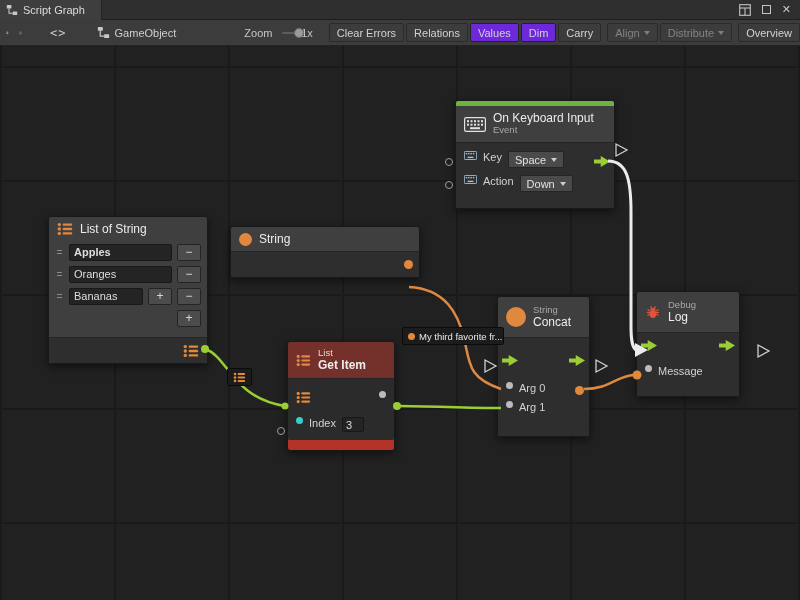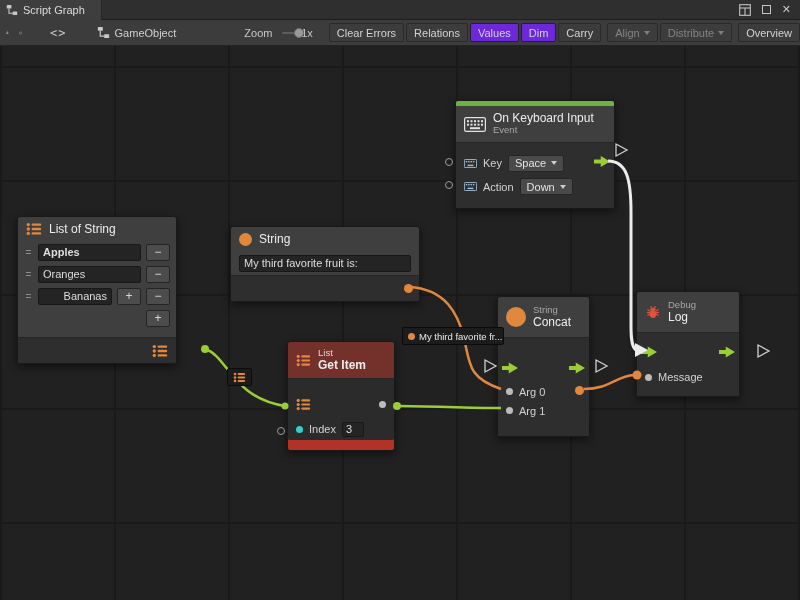--- a/index.html
+++ b/index.html
@@ -22,21 +22,21 @@
 .caret{width:0;height:0;border-left:3.5px solid transparent;border-right:3.5px solid transparent;border-top:4px solid #bdbdbd;display:inline-block}
 .tb-btn.disabled .caret{border-top-color:#7e7e7e}
 .canvas{position:absolute;top:46px;left:0;width:800px;height:554px;background:#212121;background-image:linear-gradient(to right,#1a1a1a 2px,transparent 2px),linear-gradient(to bottom,#1a1a1a 2px,transparent 2px);background-size:114px 114px;background-position:0 20px;overflow:hidden}
 .node{position:absolute;background:#3f3f3f;border:1px solid #191919;border-radius:3px;box-shadow:0 3px 9px rgba(0,0,0,.5)}
 .node-header{display:flex;align-items:center;gap:7px;padding:4px 8px;border-radius:3px 3px 0 0}
 .hcol{display:flex;flex-direction:column;justify-content:center;line-height:1.15}
 .n-title{color:#ececec;font-size:12px}
 .n-title.bold{font-weight:bold}
 .n-sub{color:#a8a8a8;font-size:9.5px}
 .node-body{background:#2e2e2e;border-top:1px solid #252525;border-radius:0 0 3px 3px}
-.prow{display:flex;align-items:center;gap:6px;padding:0 8px}
+.prow{display:flex;gap:6px;padding:0 8px}
 .plabel{color:#d2d2d2;font-size:11px}
 .field{background:#242424;border:1px solid #181818;border-radius:2px;color:#dedede;font-size:11px;height:17px;padding:0 4px;font-family:inherit;outline:none}
 .lrow{display:flex;align-items:center;gap:5px;padding:0 6px;height:22px}
 .handle{color:#8d8d8d;font-size:10px;width:9px;text-align:center}
 .sq-btn{width:24px;height:17px;display:flex;align-items:center;justify-content:center;background:#4c4c4c;border:1px solid #242424;border-radius:2px;color:#d8d8d8;font-size:12px;line-height:1;font-family:inherit}
 .port-strip{background:#2e2e2e;border-top:1px solid #252525;display:flex;align-items:center;border-radius:0 0 3px 3px}
 .dot{border-radius:50%;flex:none}
 .dot-gray{width:7px;height:7px;background:#bcbcbc}
 .dot-cyan{width:7px;height:7px;background:#35D0CA}
 .dot-orange{width:9px;height:9px;background:#E0883E}
@@ -179,61 +179,58 @@
   </button>
   <button class="tb-btn disabled">
     <span>Distribute</span>
     <span class="caret"></span>
   </button>
   <button class="tb-btn" style="margin-left:6px">Overview</button>
 </div>
 
 <div class="canvas">
 
-  <div class="node" style="left:17px;top:170px;width:160px">
+  <div class="node" style="left:48px;top:170px;width:160px">
     <div class="node-header" style="height:24px">
       <svg width="16" height="14">
           <use href="#sym-list"></use>
         </svg>
       <span class="n-title">List of String</span>
     </div>
     <div class="lrow">
       <span class="handle">=</span>
       <input class="field" style="flex: 1 1 0%; min-width: 0px; font-weight: bold;" readonly="" value="Apples">
       <button class="sq-btn">−</button>
     </div>
     <div class="lrow">
       <span class="handle">=</span>
       <input class="field" style="flex: 1 1 0%; min-width: 0px;" readonly="" value="Oranges">
       <button class="sq-btn">−</button>
     </div>
     <div class="lrow">
       <span class="handle">=</span>
-      <input class="field" style="flex: 1 1 0%; min-width: 0px; text-align: right;" readonly="" value="Bananas">
+      <input class="field" style="flex: 1 1 0%; min-width: 0px;" readonly="" value="Bananas">
       <button class="sq-btn" hidden="">+</button>
       <button class="sq-btn">−</button>
     </div>
     <div class="lrow" style="justify-content:flex-end">
       <button class="sq-btn">+</button>
     </div>
     <div class="spacer"></div>
     <div class="port-strip" style="height:26px;justify-content:flex-end;padding-right:8px">
       <svg width="16" height="14">
           <use href="#sym-list"></use>
         </svg>
     </div>
   </div>
 
   <div class="node" style="left:230px;top:180px;width:190px">
     <div class="node-header" style="height:24px">
       <span class="circle-ic" style="width:13px;height:13px"></span>
       <span class="n-title">String</span>
-    </div>
-    <div style="height:24px;display:flex;align-items:center;padding:0 8px">
-      <input class="field" style="flex: 1 1 0%; min-width: 0px;" readonly="" value="My third favorite fruit is:">
     </div>
     <div class="port-strip" style="height:26px;justify-content:flex-end;padding-right:6px">
       <span class="dot dot-orange"></span>
     </div>
   </div>
 
   <div class="node" style="left:287px;top:295px;width:108px">
     <div class="node-header" style="height:36px;background:#74302A">
       <svg width="15" height="13">
           <use href="#sym-list"></use>

